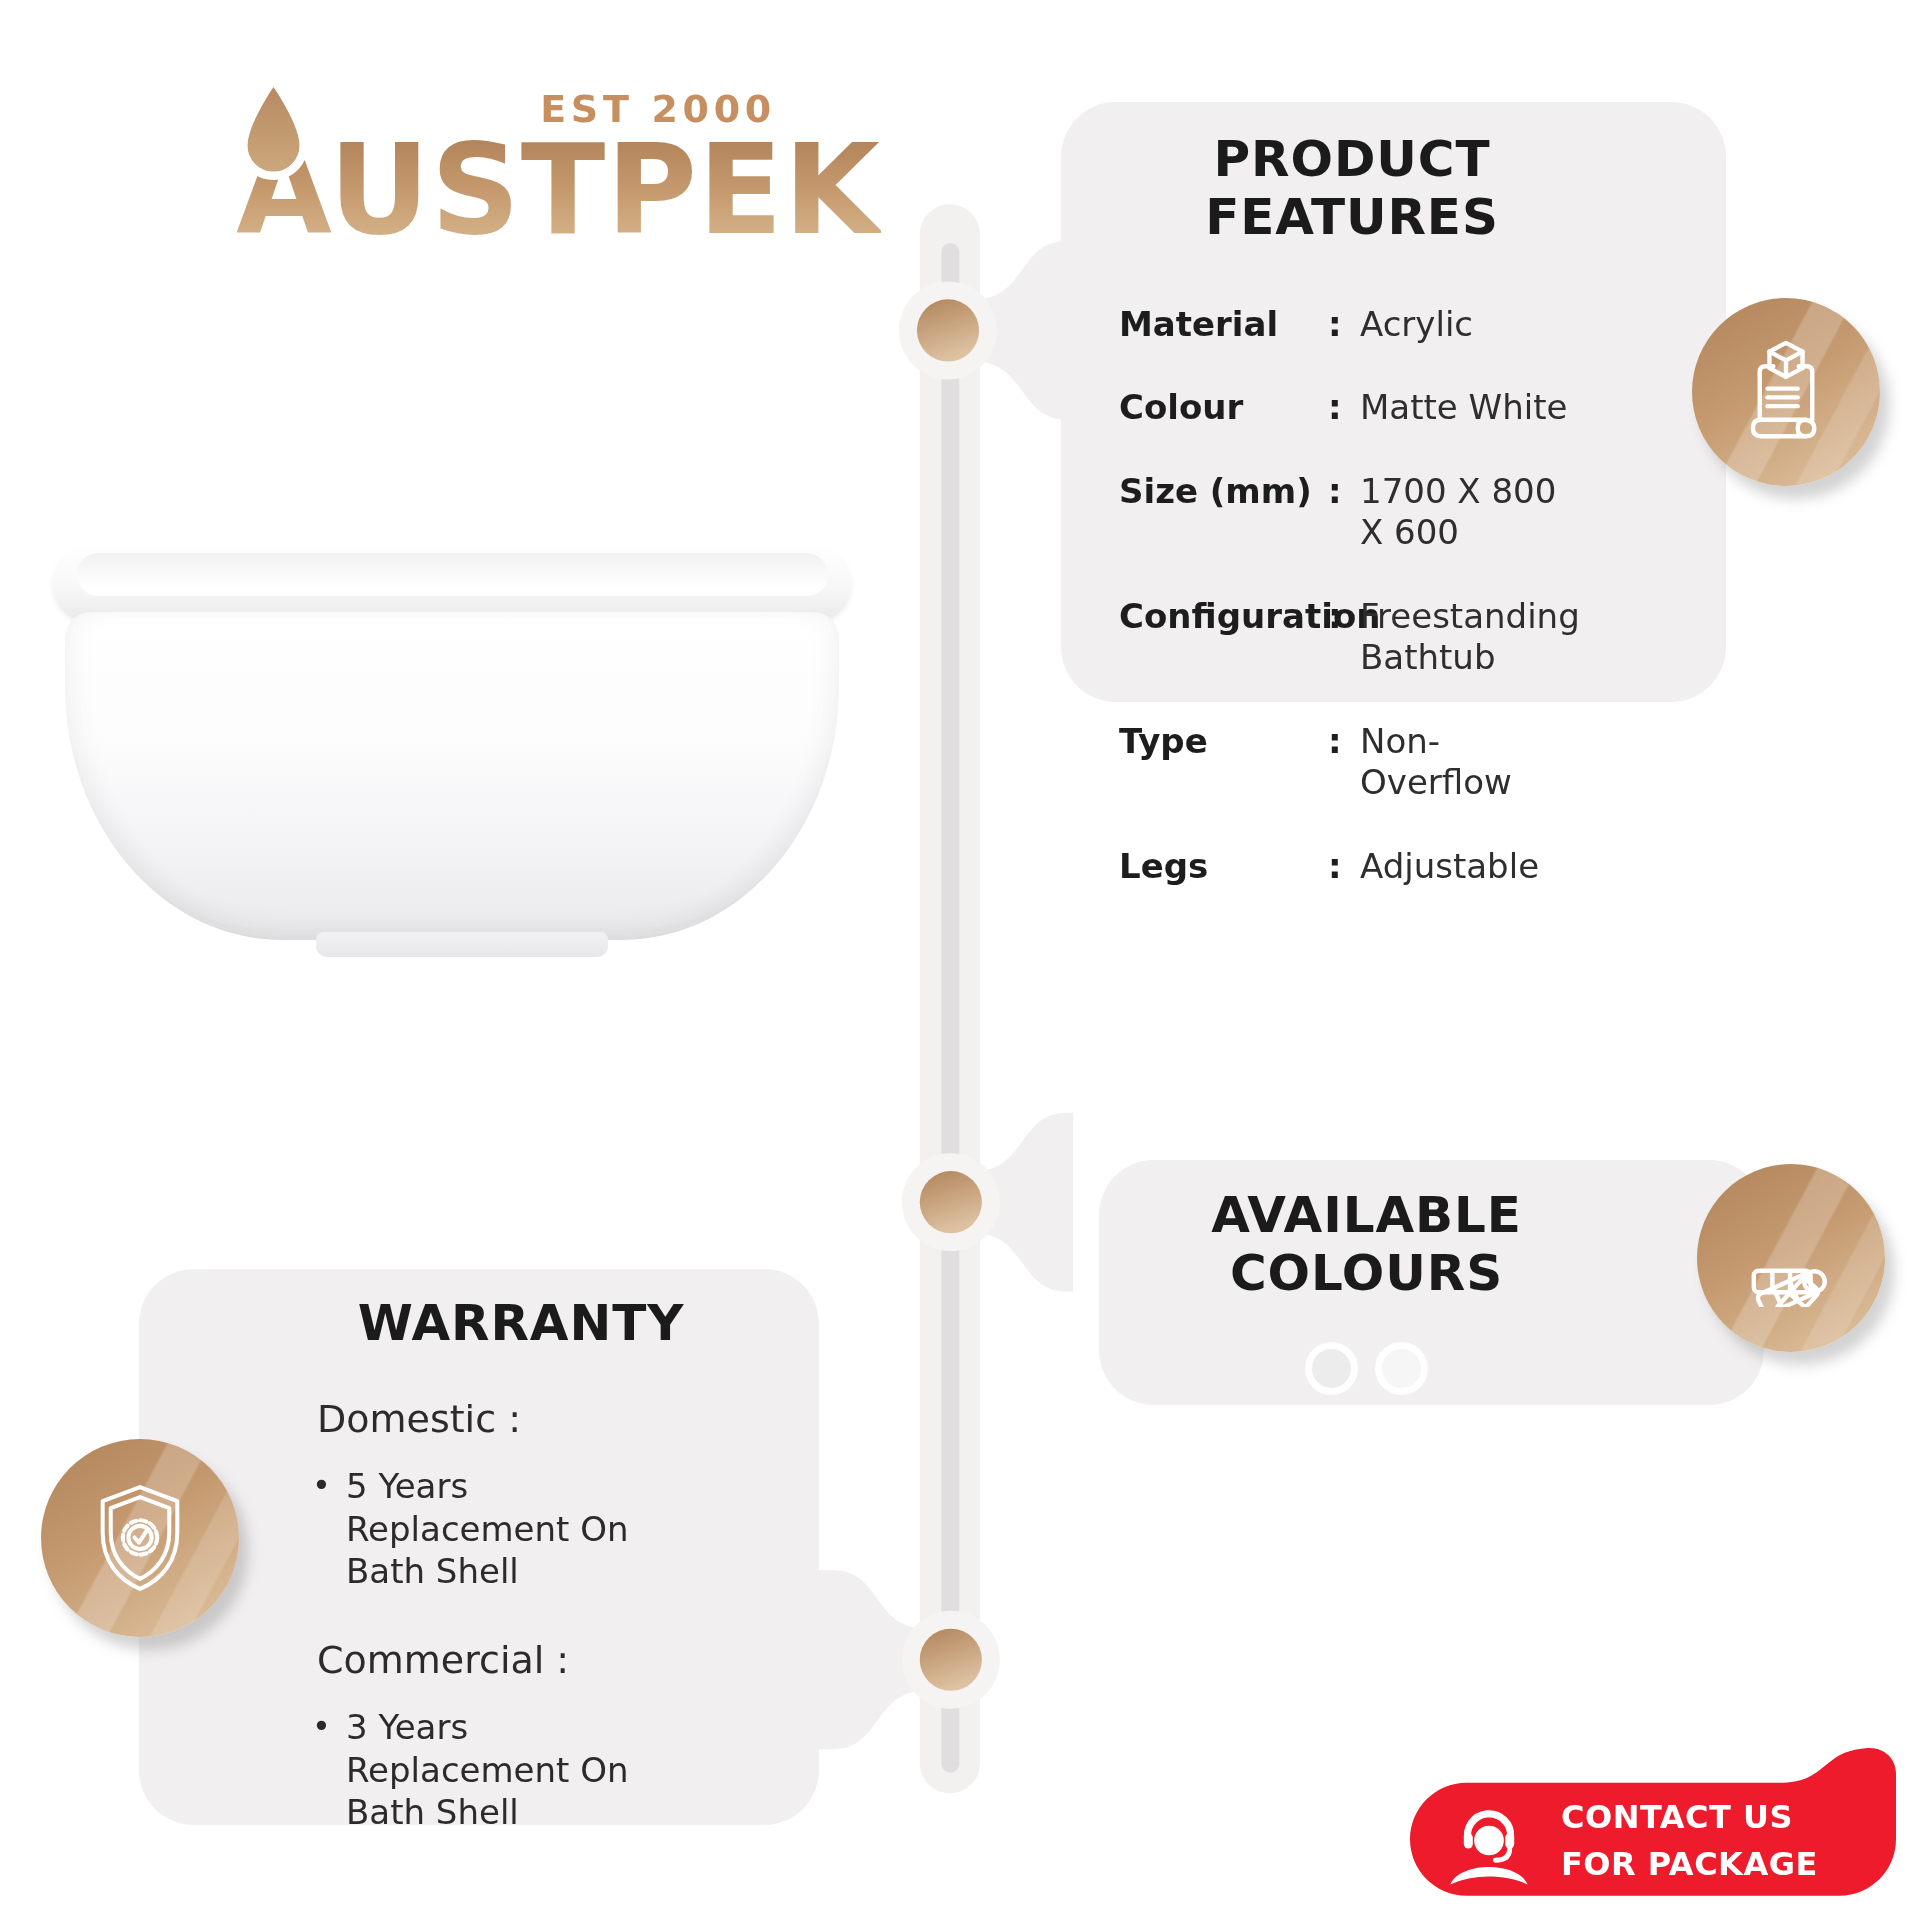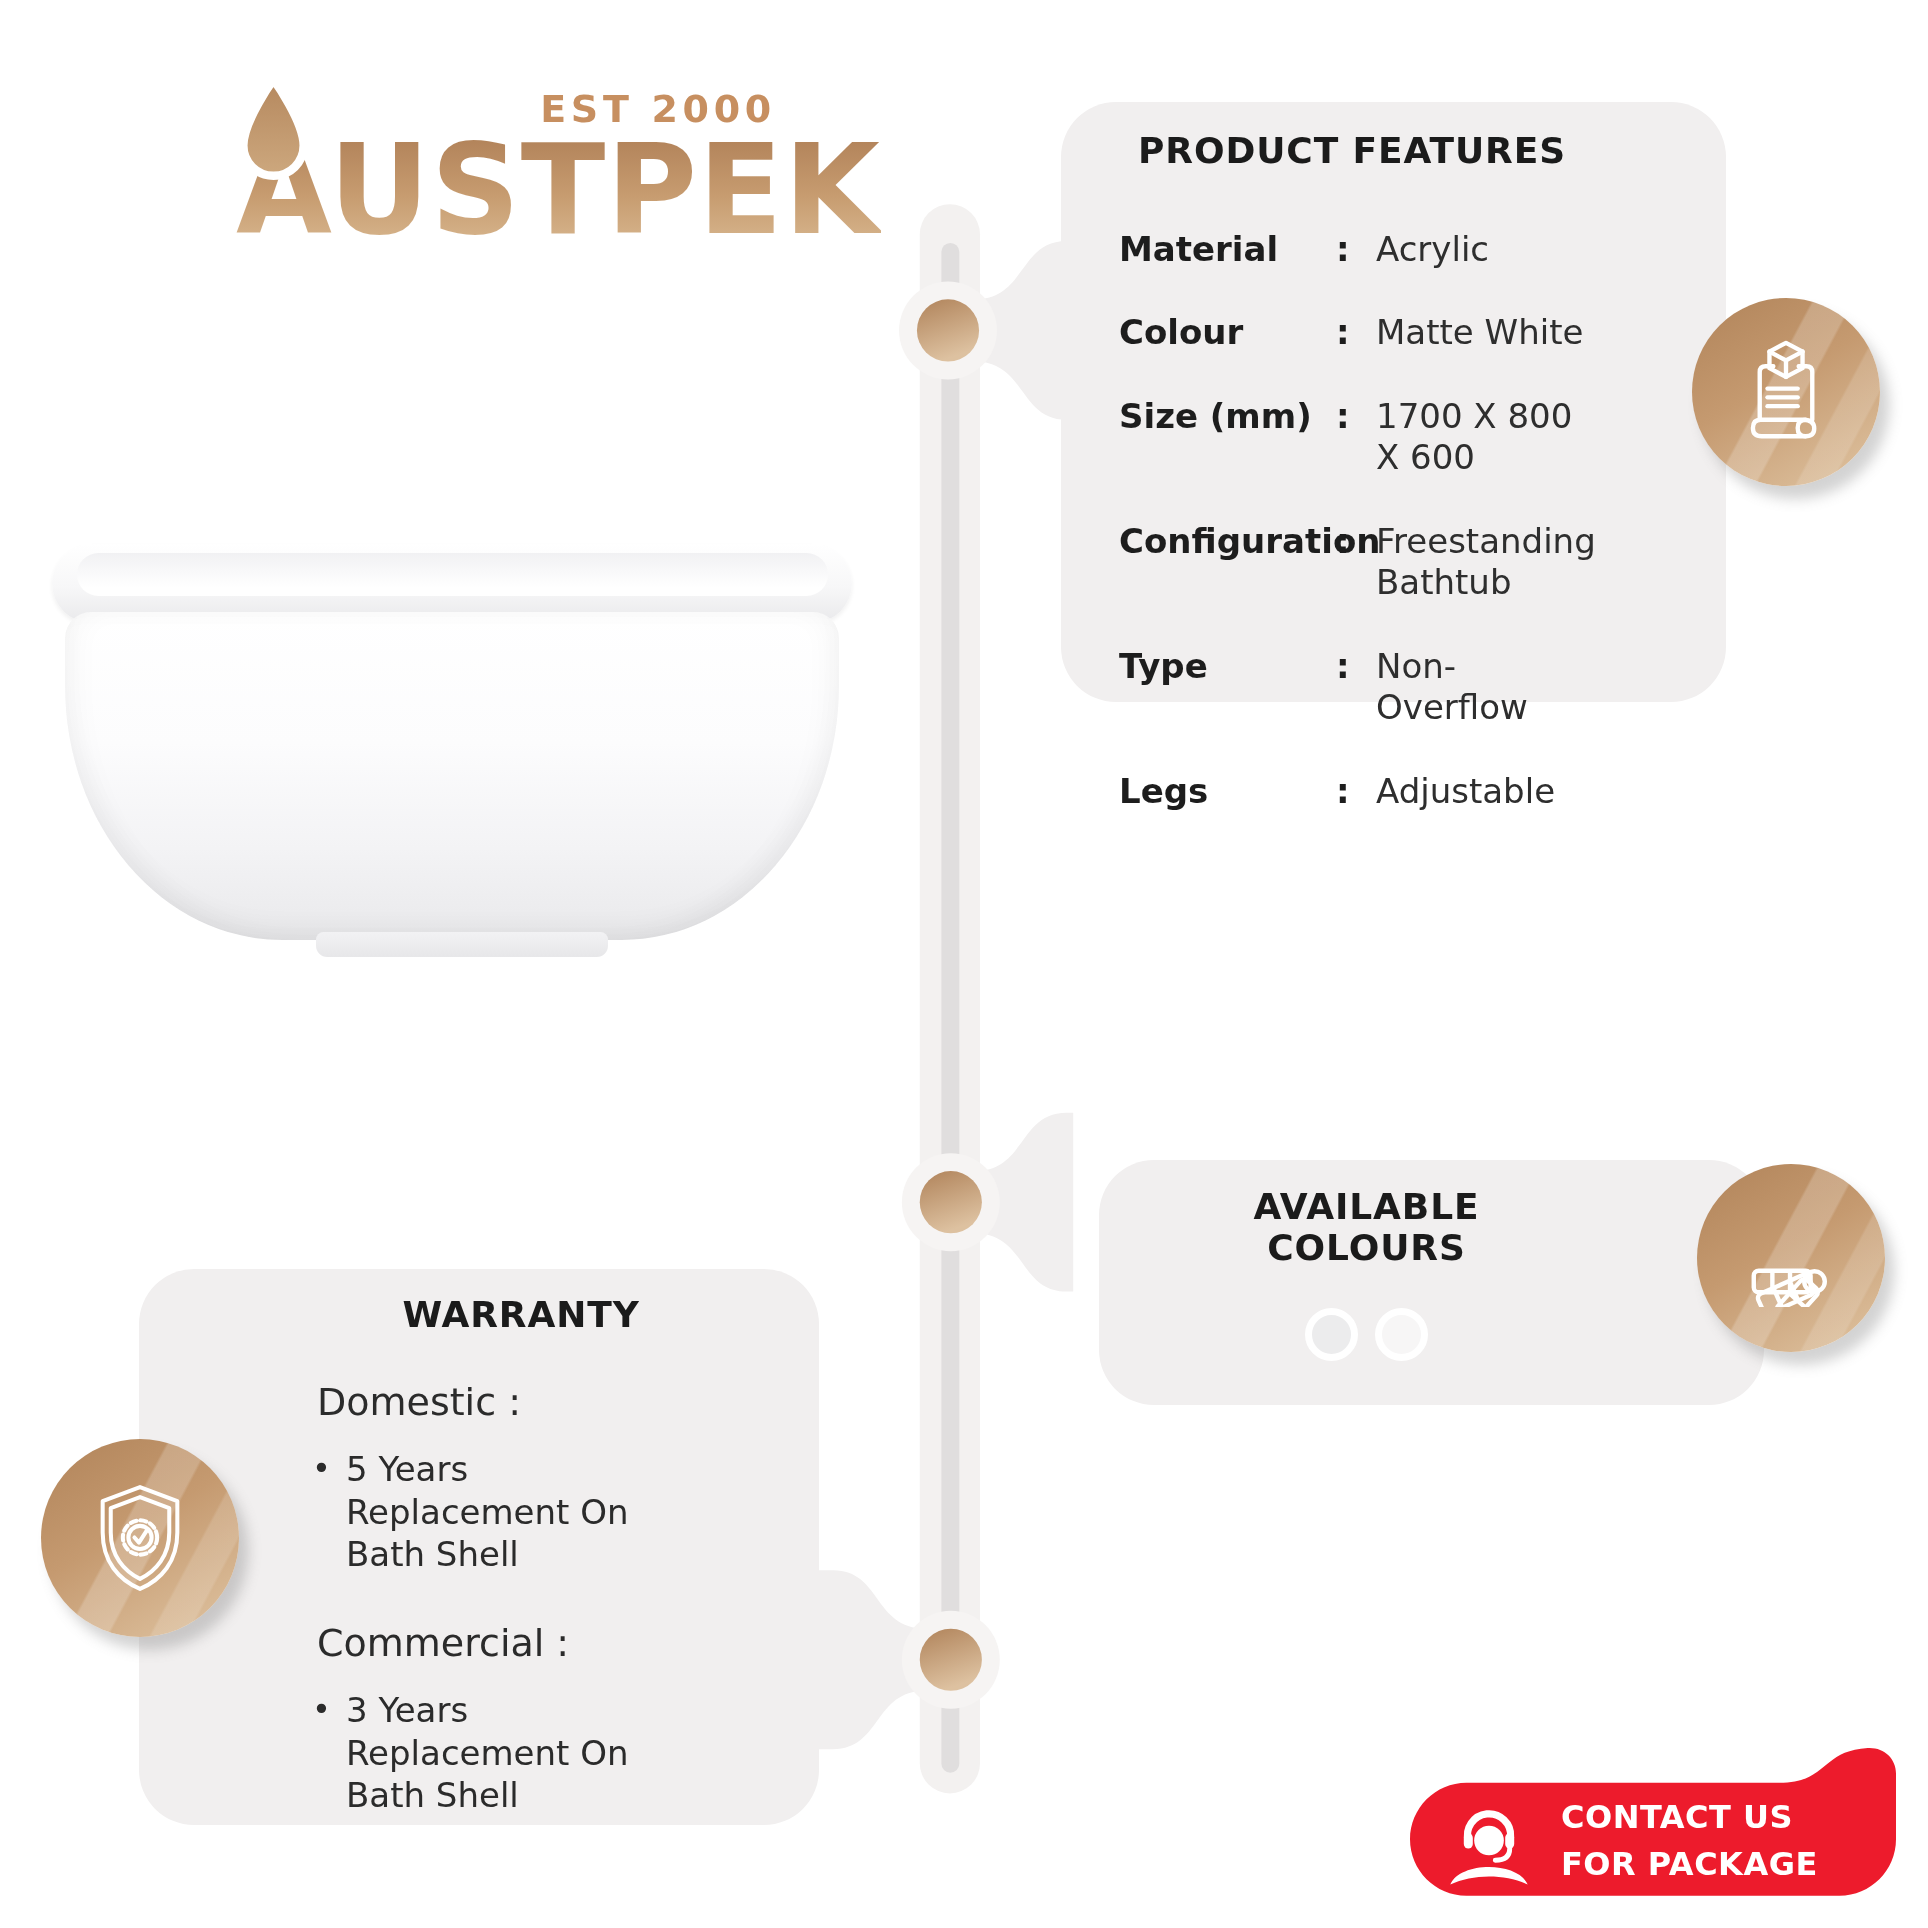--- a/index.html
+++ b/index.html
@@ -13,23 +13,23 @@
       background:linear-gradient(180deg,#b2835a 8%,#c79c70 55%,#d9b991 100%);
       -webkit-background-clip:text;background-clip:text;color:transparent;line-height:1;}
   #logo .drop{position:absolute;left:5.6px;top:-15px;}
 
   
   #timeline{position:absolute;left:0;top:0;}
 
   
   .card{position:absolute;background:#f1efef;border-radius:55px;}
   #features-card{left:1061px;top:102px;width:665px;height:600px;padding:28px 141px 0 58px;box-sizing:border-box;}
-  .card-title{font-size:36px;font-weight:700;letter-spacing:0.9px;color:#1b1b1b;text-align:center;}
+  .card-title{font-size:50px;font-weight:700;letter-spacing:0.9px;color:#1b1b1b;text-align:center;}
   #features-rows{margin-top:58px;}
-  .frow{display:flex;align-items:flex-start;margin-bottom:42px;font-size:34px;gap:8px;}
+  .frow{display:flex;align-items:flex-start;margin-bottom:42px;font-size:34px;}
   .frow .lbl{width:209px;font-weight:700;flex:none;color:#1d1d1d;}
   .frow .colon{width:32px;flex:none;font-weight:700;color:#1d1d1d;}
   .frow .val{flex:1;color:#2e2e2e;max-width:282px;line-height:1.22;}
 
   #colours-card{left:1099px;top:1160px;width:665px;height:245px;padding:26px 188px 0 58px;box-sizing:border-box;}
   #swatch-row{display:flex;justify-content:center;gap:17px;margin-top:40px;}
   .swatch{width:53px;height:53px;border-radius:50%;border:7.5px solid #ffffff;box-sizing:border-box;}
   .swatch.s1{background:#ececed;}
   .swatch.s2{background:#f7f6f6;}
 

